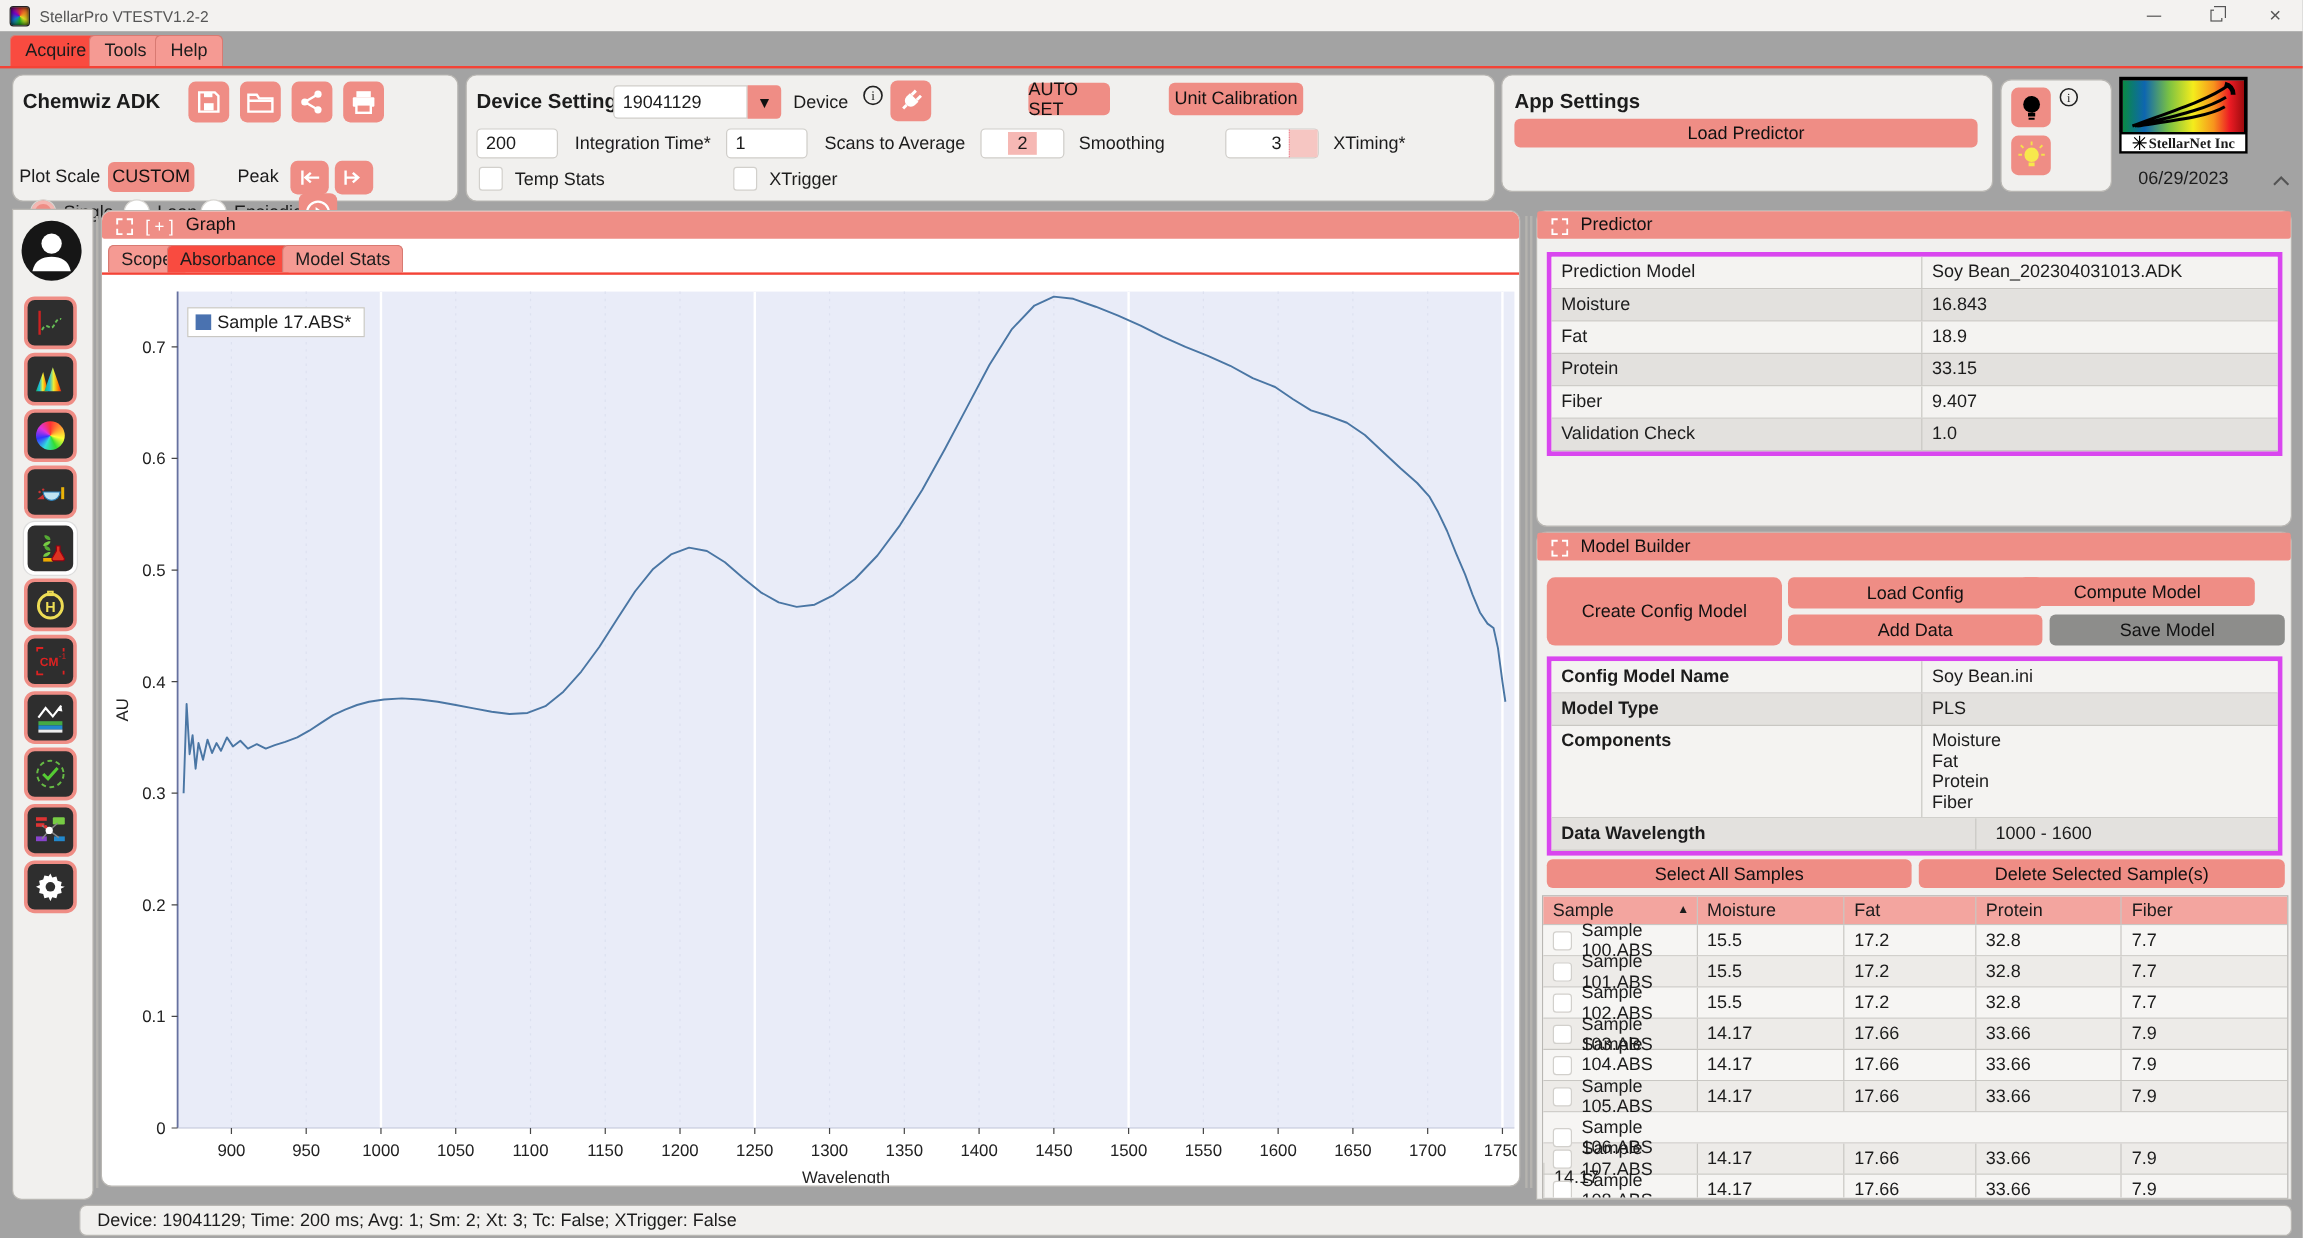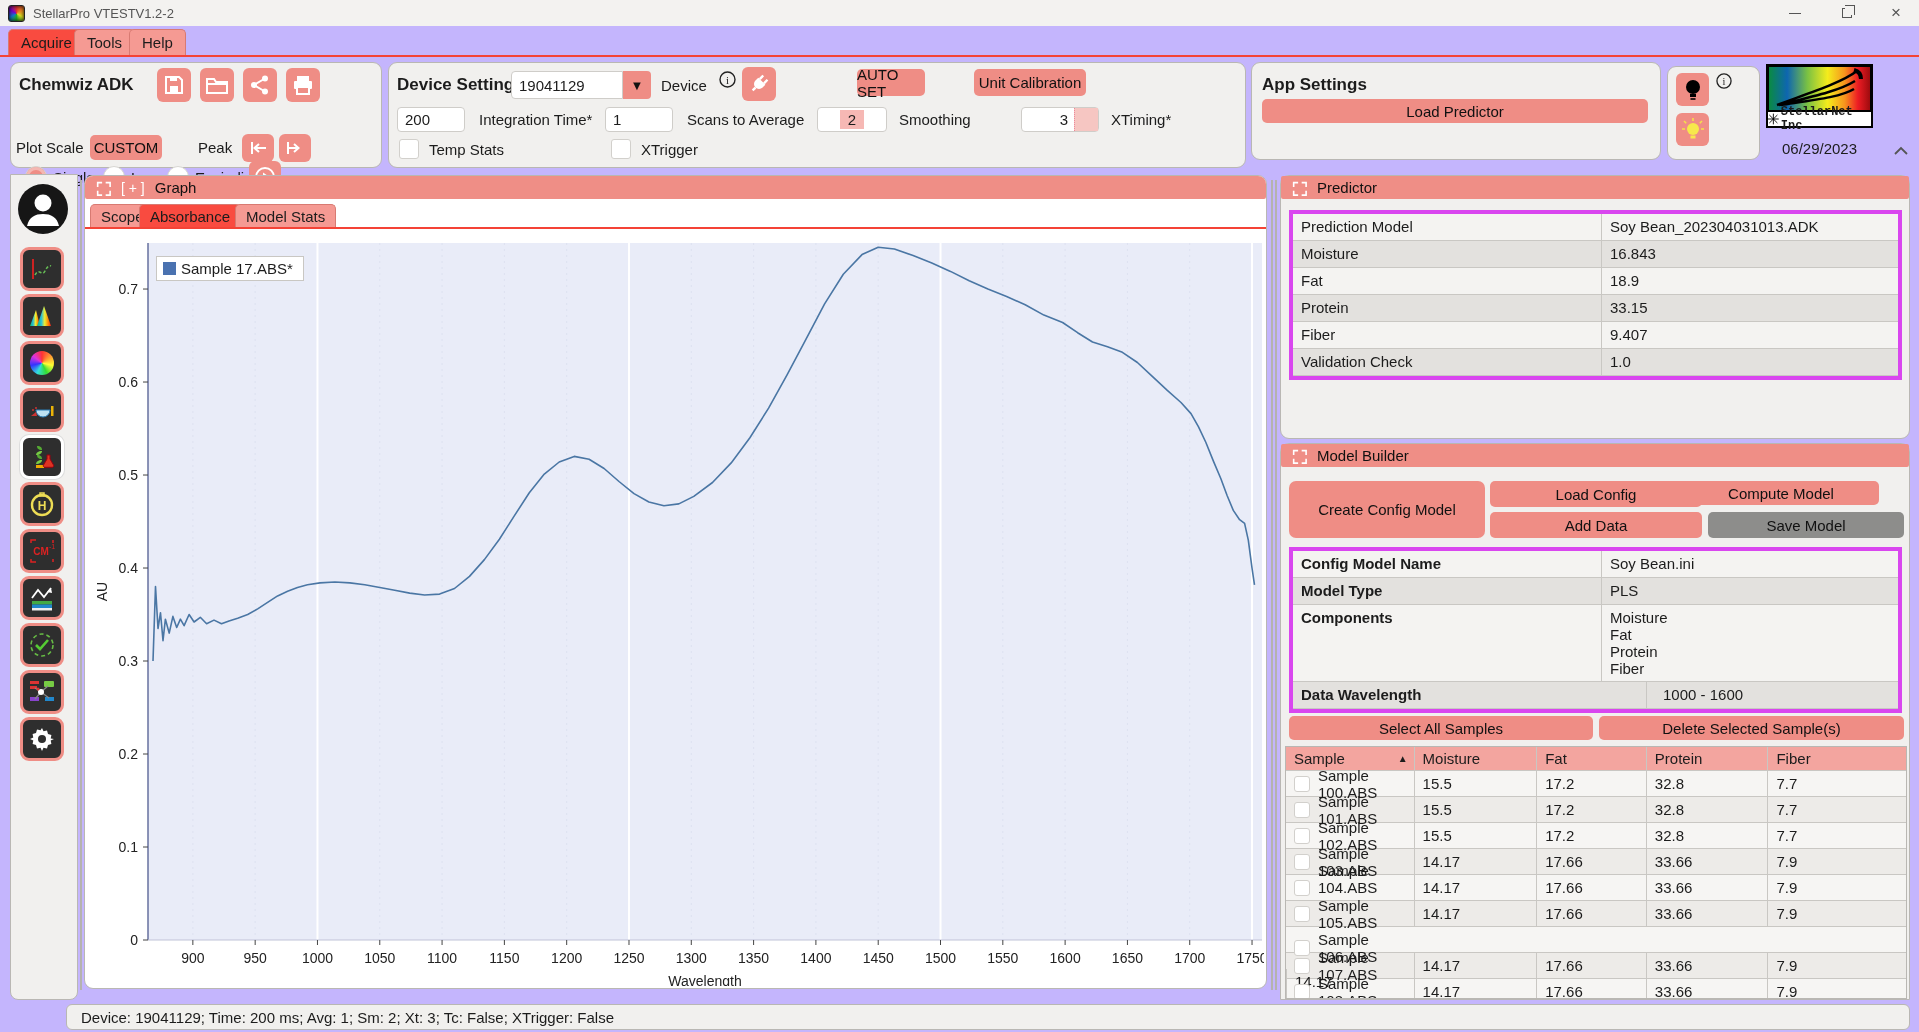--- a/index.html
+++ b/index.html
@@ -1,18 +1,18 @@
 <!DOCTYPE html>
 <html><head>
 <meta charset="utf-8">
 <style>
   * { margin:0; padding:0; box-sizing:border-box; }
   html,body { width:1919px; height:1032px; overflow:hidden; background:#e8e6e3;
     font-family:"Liberation Sans", sans-serif; color:#1c1c1c; }
-  #app { position:relative; width:1919px; height:1032px; background:#c4b5fd; }
+  #app { position:relative; width:1919px; height:1032px; background:#a3a3a3; }
 
   
   .titlebar { position:absolute; left:0; top:0; width:1919px; height:26px; background:#f3f2f0;
     display:flex; align-items:center; }
   .app-ico { width:17px; height:17px; margin-left:8px; border-radius:3px; border:1px solid #222;
     background:conic-gradient(#d33,#e82,#dd2,#2a2,#17c,#70c,#d33); box-shadow:inset 0 0 4px #000; }
   .titletext { margin-left:8px; font-size:13px; color:#555; }
   .wctl { position:absolute; top:0; height:26px; width:46px; display:flex; align-items:center;
     justify-content:center; color:#555; cursor:pointer; }
   .min-glyph { width:12px; border-top:1.5px solid #555; display:inline-block; }
@@ -237,21 +237,21 @@
 
   <div style="position:absolute; left:1766px; top:64px; width:107px; height:64px; border:3px solid #000; background:linear-gradient(90deg,#0a8a43,#0e66b0 18%,#7ac143 38%,#f4ec1c 58%,#f7941d 75%,#ed1c24 88%,#9e0b0e);">
     <svg width="101" height="40" viewBox="0 0 101 40">
       <path d="M8 38 C40 26, 72 16, 88 4 M10 38 C42 30, 70 24, 86 14 M12 38 C45 33, 72 30, 85 22" stroke="#000" stroke-width="2.5" fill="none"></path>
       <path d="M85 3c4 1 7 4 7 9" stroke="#000" stroke-width="4" fill="none"></path>
     </svg>
     <div style="position:absolute; left:-3px; bottom:-3px; width:107px; height:18px; background:#fff; border:2px solid #000; display:flex; align-items:center; justify-content:center; gap:2px;">
       <svg width="12" height="12" viewBox="0 0 12 12">
           <path d="M6 0v12M0 6h12M1.5 1.5l9 9M10.5 1.5l-9 9" stroke="#000" stroke-width="1"></path>
         </svg>
-      <span style="font-family:Liberation Mono, monospace; font-size:12px; font-weight:bold;">StellarNet Inc</span>
+      <span style="font-family:Liberation Serif, serif; font-size:12px; font-weight:bold;">StellarNet Inc</span>
     </div>
   </div>
   <div style="position:absolute; left:1766px; top:140px; width:107px; text-align:center; font-size:15px;">06/29/2023</div>
   <svg style="position:absolute; left:1893px; top:146px;" width="16" height="10" viewBox="0 0 16 10">
       <path d="M2 8L8 2l6 6" fill="none" stroke="#555" stroke-width="1.8"></path>
     </svg>
 
   <div class="panel" style="left:10px; top:174px; width:68px; height:826px; border-radius:0 0 8px 8px;">
     <svg style="position:absolute; left:6px; top:8px;" width="52" height="52" viewBox="0 0 52 52">
       <circle cx="26" cy="26" r="25" fill="#161616"></circle>

